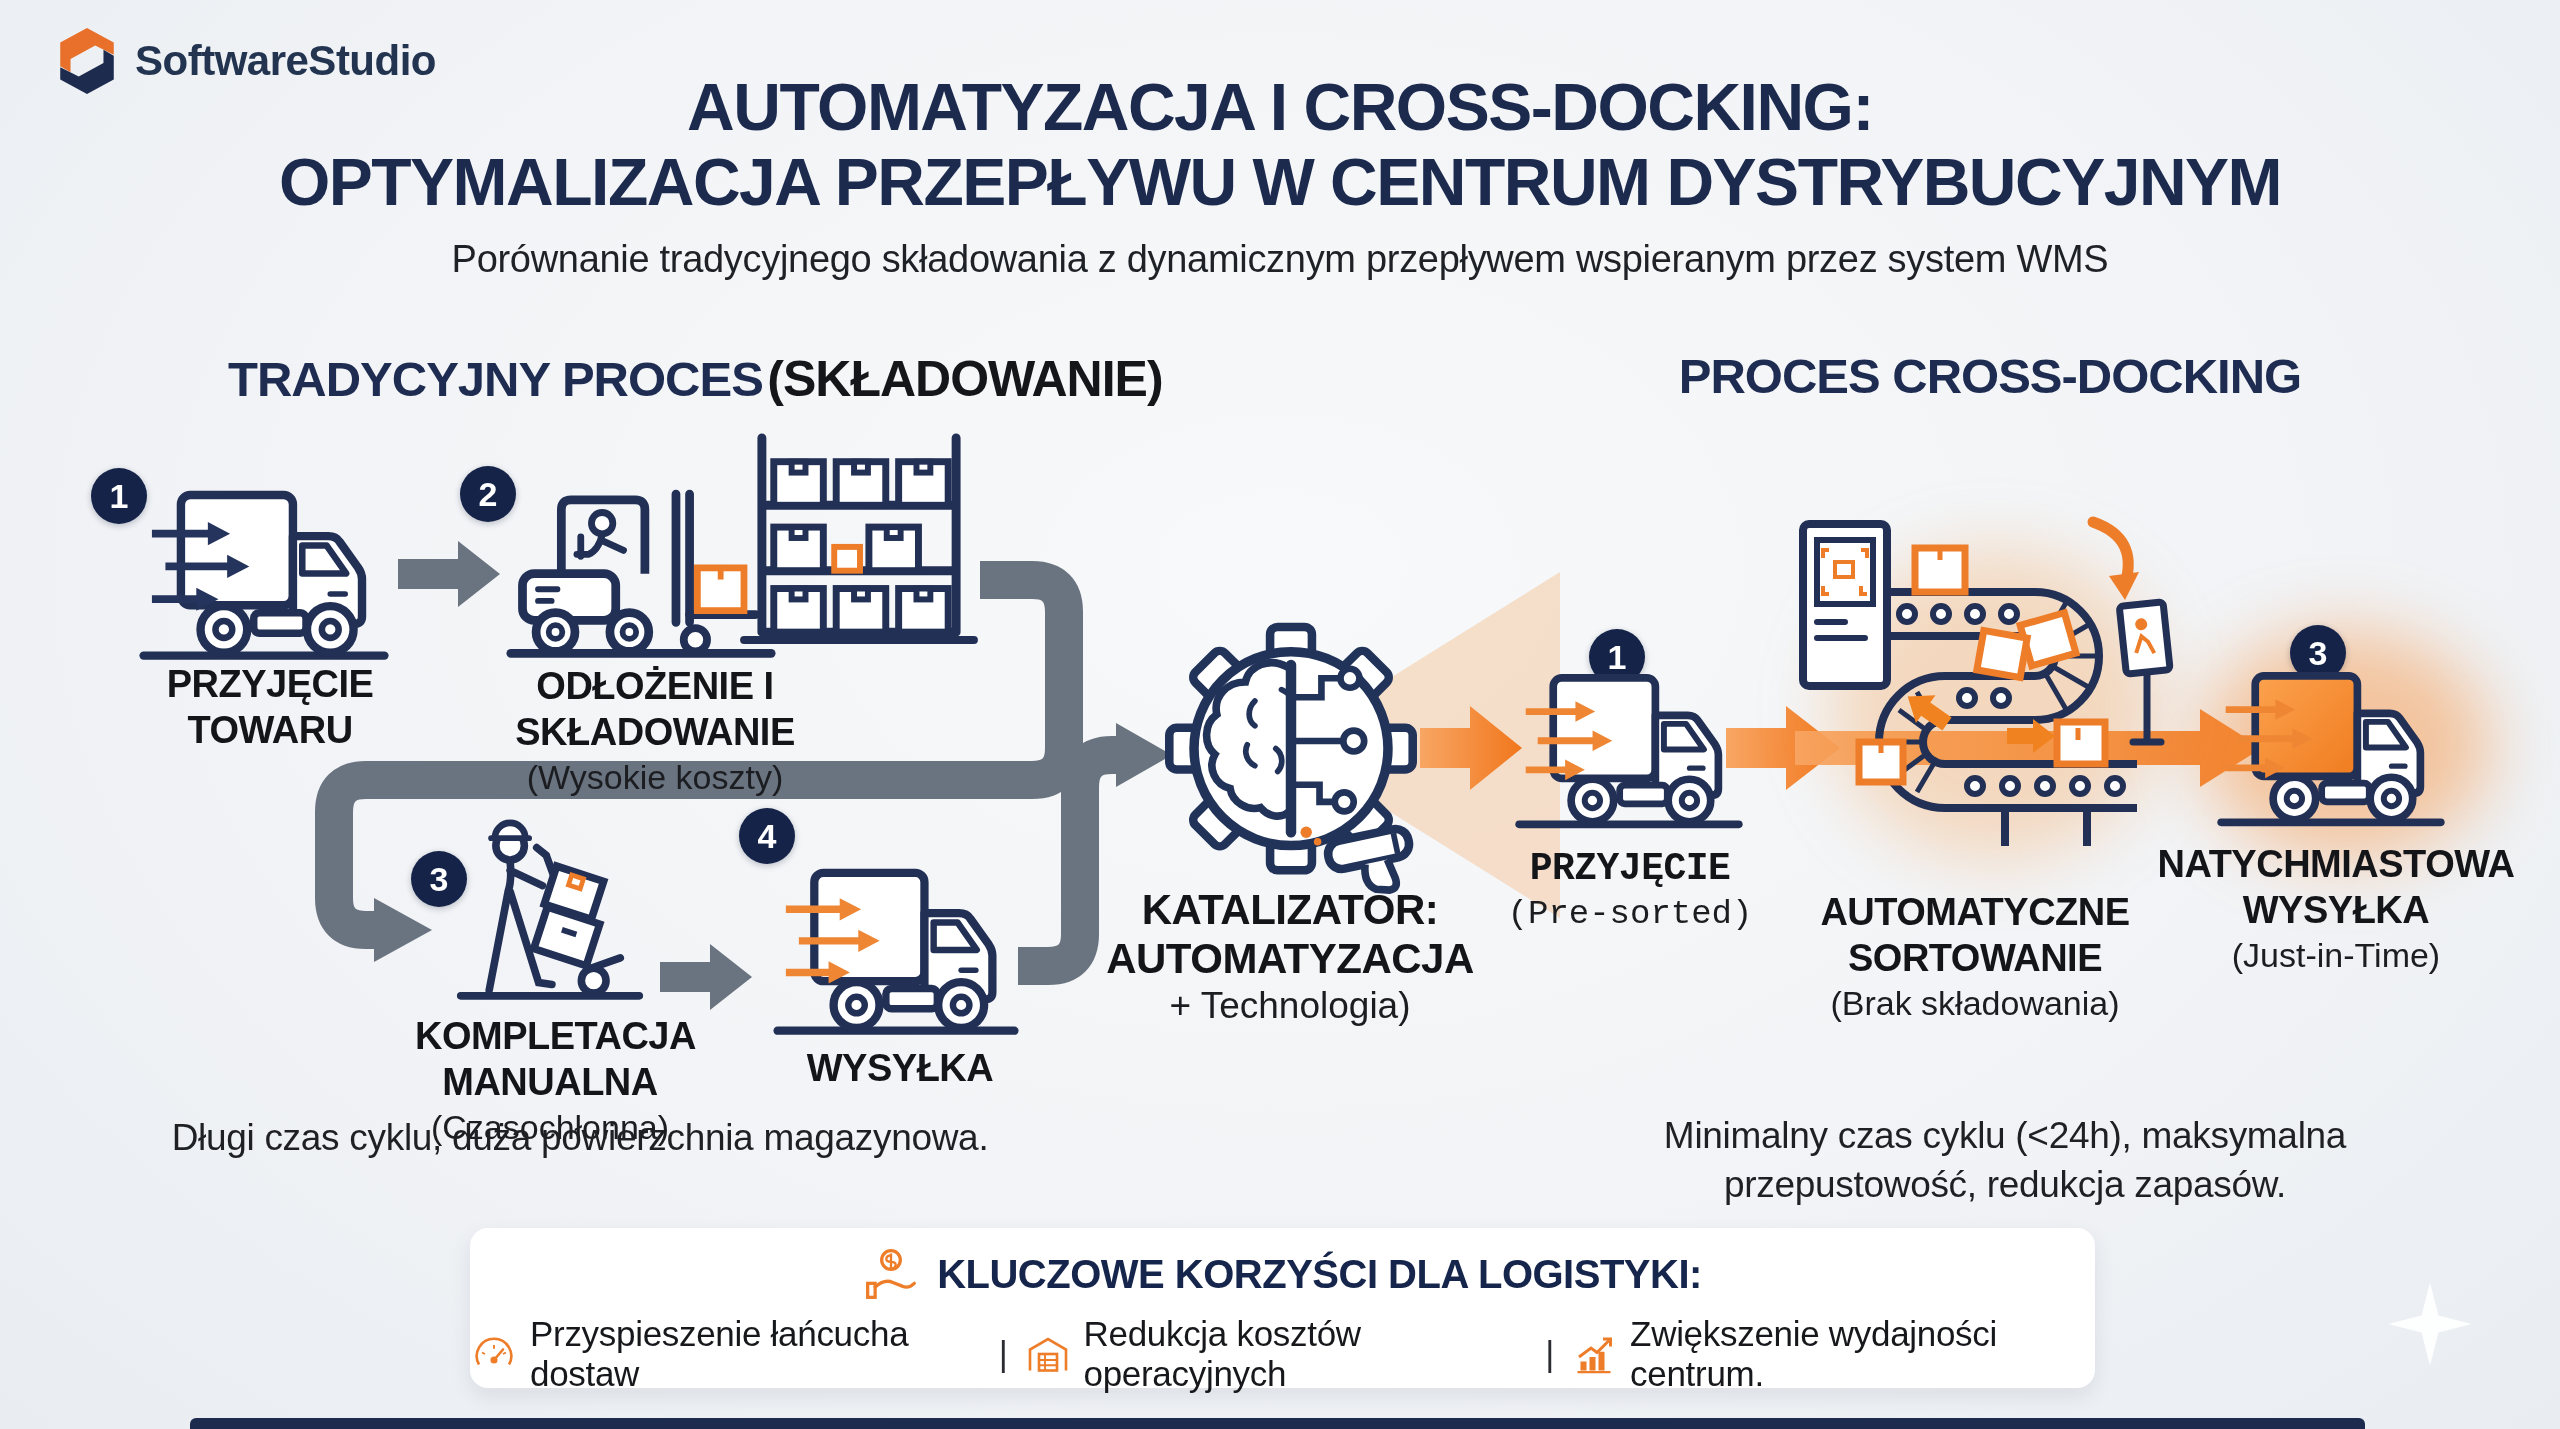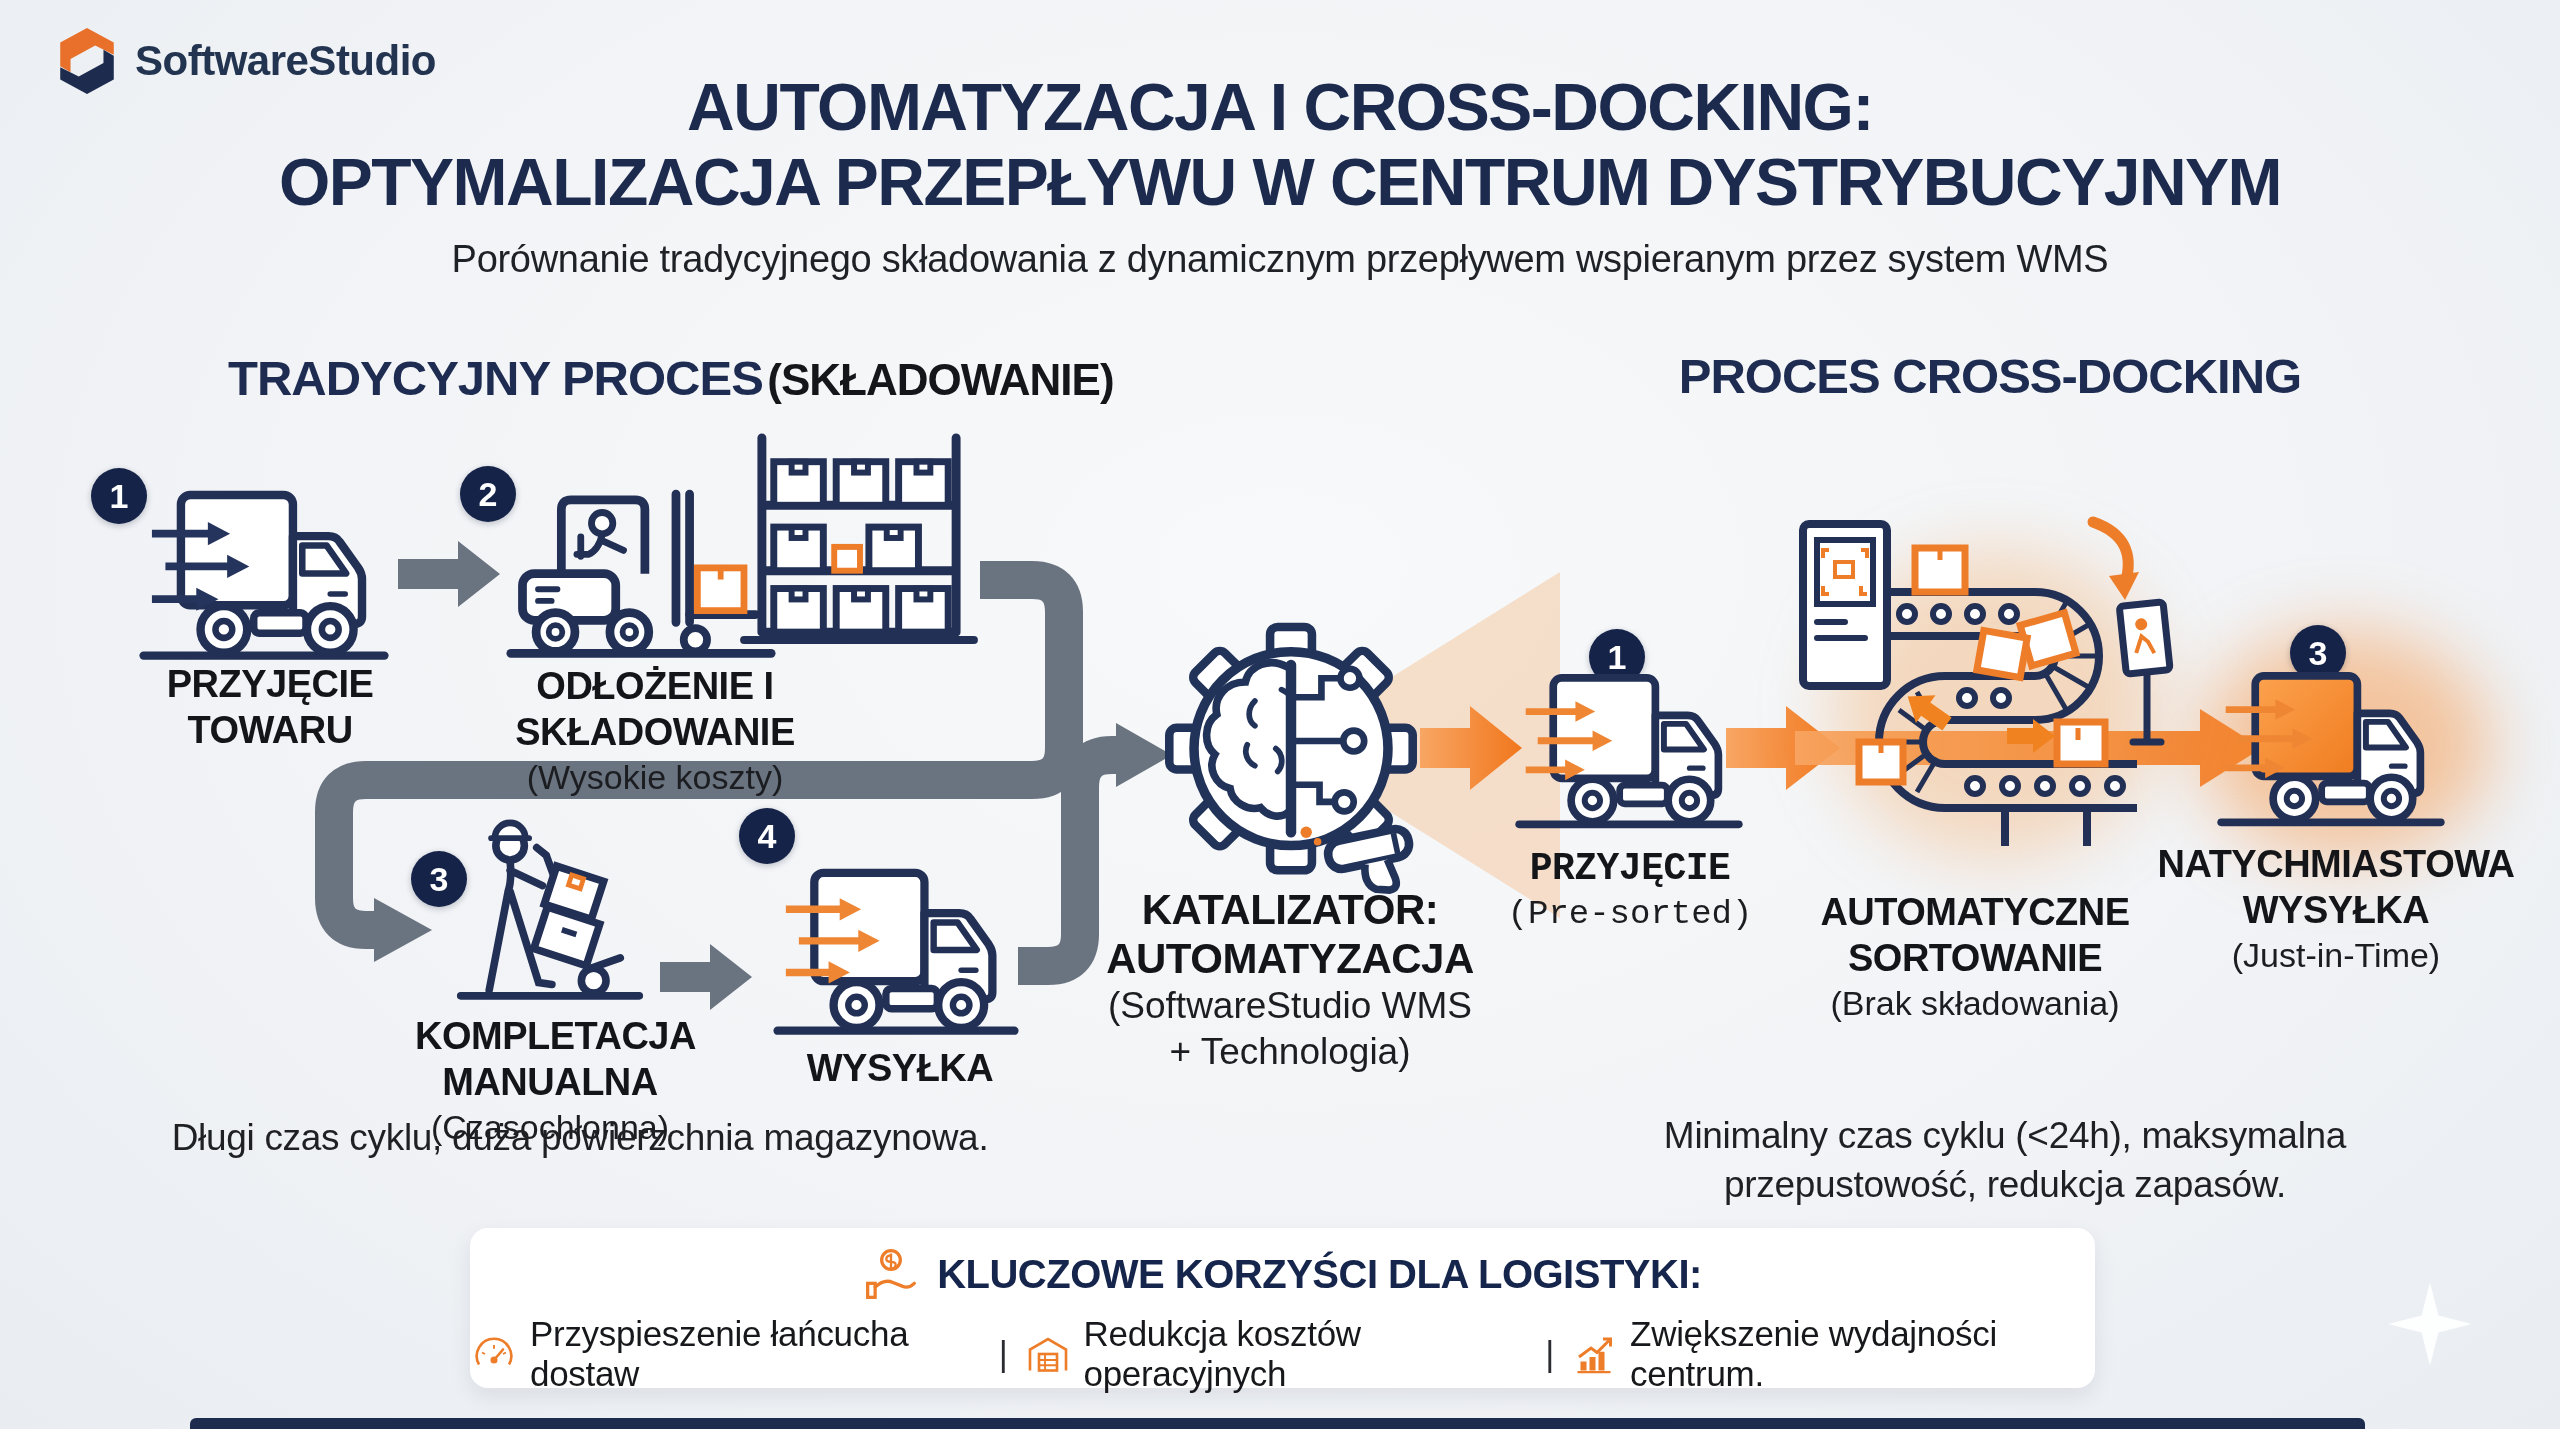--- a/index.html
+++ b/index.html
@@ -8,21 +8,21 @@
   .canvas{position:relative;width:2560px;height:1429px;
           background:radial-gradient(ellipse at 50% 40%, #f7f9fa 0%, #f1f3f6 60%, #e9edf1 100%);}
   .abs{position:absolute;}
   svg{display:block;overflow:visible;}
   
   .logo-text{font-size:42px;font-weight:700;color:#233450;letter-spacing:-0.5px;}
   .title{width:100%;text-align:center;color:#1c2a4e;font-weight:700;
          font-size:66px;line-height:1.13;letter-spacing:-1.5px;}
   .subtitle{width:100%;text-align:center;color:#1e2126;font-size:38px;letter-spacing:-0.3px;}
   .sec-head-main{font-size:49px;font-weight:700;color:#1e2c52;letter-spacing:-1px;}
-  .sec-head-paren{font-size:44px;font-weight:600;color:#14161a;letter-spacing:-1px;}
+  .sec-head-paren{font-size:50px;font-weight:600;color:#14161a;letter-spacing:-1px;}
   .sec-head-right{ text-align:center;}
   .sec-head-right .line2{font-size:40px;font-weight:600;color:#14161a;letter-spacing:-0.5px;margin-top:4px;}
   .step-label{font-size:38px;font-weight:700;color:#141519;text-align:center;line-height:1.2;letter-spacing:-0.5px;}
   .step-note{font-size:34px;font-weight:400;color:#1b1d21;text-align:center;line-height:1.2;margin-top:2px;}
   .summary{font-size:37px;color:#1e2024;text-align:center;line-height:1.32;letter-spacing:-0.3px;}
   .cat-title{font-size:42px;font-weight:700;color:#141519;text-align:center;line-height:1.16;letter-spacing:-0.5px;}
   .cat-sub{font-size:37px;color:#1b1d21;text-align:center;line-height:1.22;}
   .badge{position:absolute;width:56px;height:56px;border-radius:50%;background:#152349;
          color:#ffffff;font-weight:700;font-size:34px;display:flex;align-items:center;
          justify-content:center;box-shadow:0 2px 6px rgba(16,24,48,.25);}
@@ -241,21 +241,20 @@
       <circle cx="190" cy="256" r="4" fill="#ee7d2a"></circle>
     <g transform="rotate(-12 235 262)">
       <rect x="190" y="240" width="86" height="30" rx="14" fill="#ffffff" stroke="#22335a" stroke-width="9"></rect>
       <path d="M262 244 v22" stroke="#22335a" stroke-width="6"></path>
       <path d="M226 270 q-6 20 6 28 l14 4 q10 0 8 -12 l-4 -20" fill="#ffffff" stroke="#22335a" stroke-width="8" stroke-linejoin="round"></path>
     </g>
   </svg>
   <div class="abs" style="left:1075px;top:886px;width:430px;">
     <div class="cat-title">KATALIZATOR:</div>
     <div class="cat-title">AUTOMATYZACJA</div>
-    <div class="cat-sub">(SoftwareStudio WMS</div>
     <div class="cat-sub">+ Technologia)</div>
   </div>
 
   <div class="badge" style="left:1589px;top:629px;">1</div>
   <svg class="abs" style="left:1514px;top:666px;" width="230" height="166" viewBox="0 0 270 195">
     <use href="#sym-truck"></use>
   </svg>
   <svg class="abs" style="left:1524px;top:696px;--arr:#ee8634;" width="120" height="86" viewBox="0 0 140 100">
     <use href="#sym-speed"></use>
   </svg>

